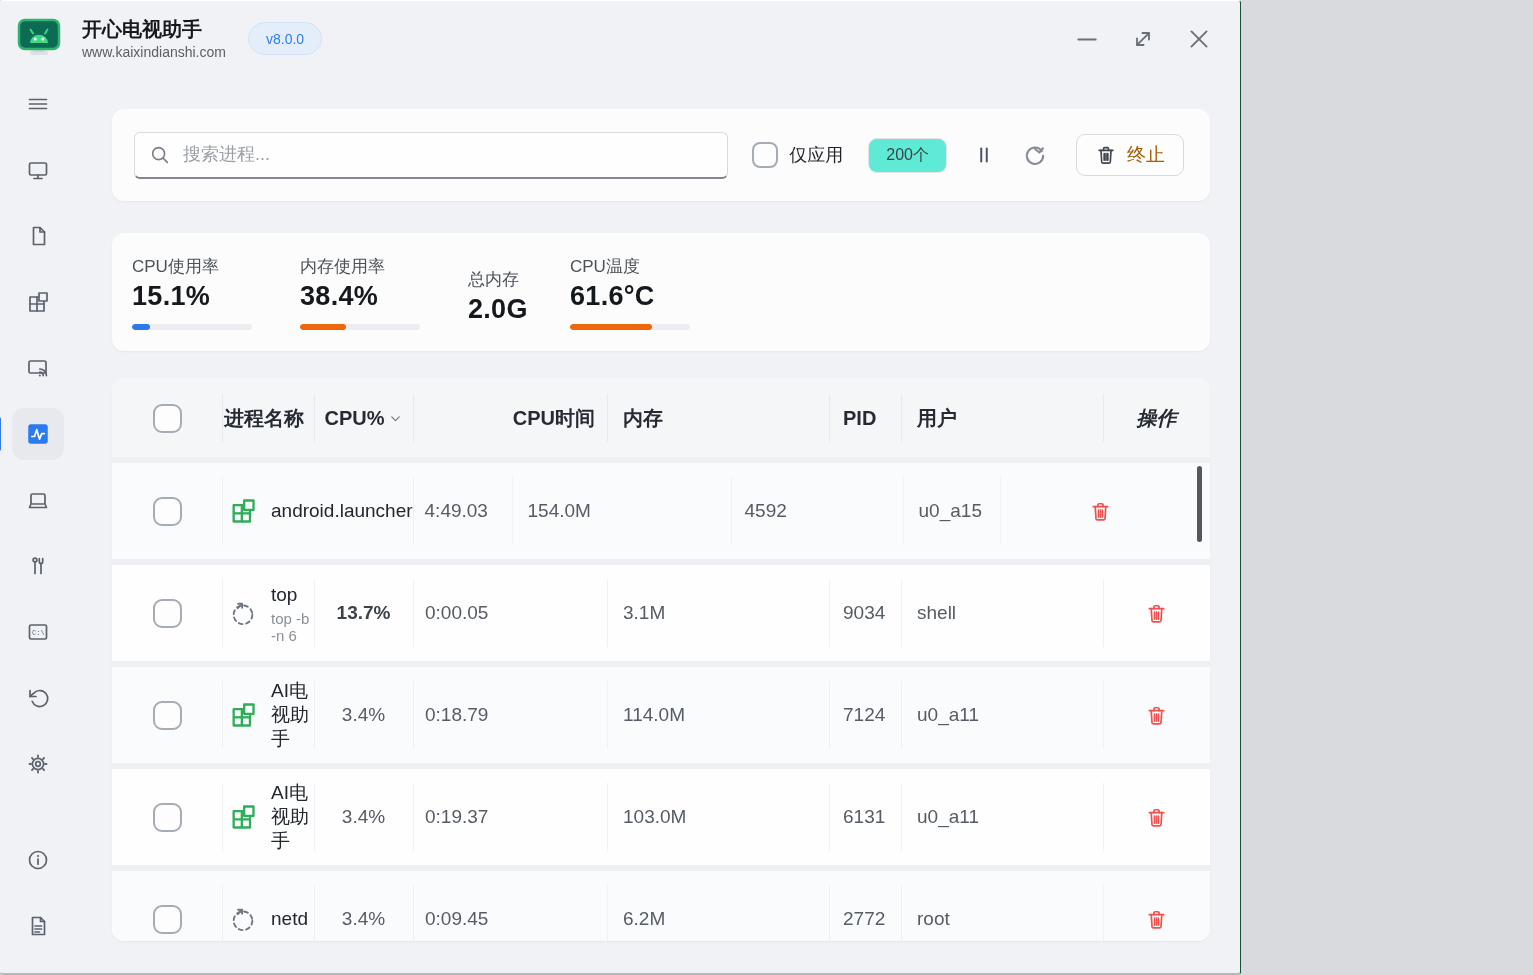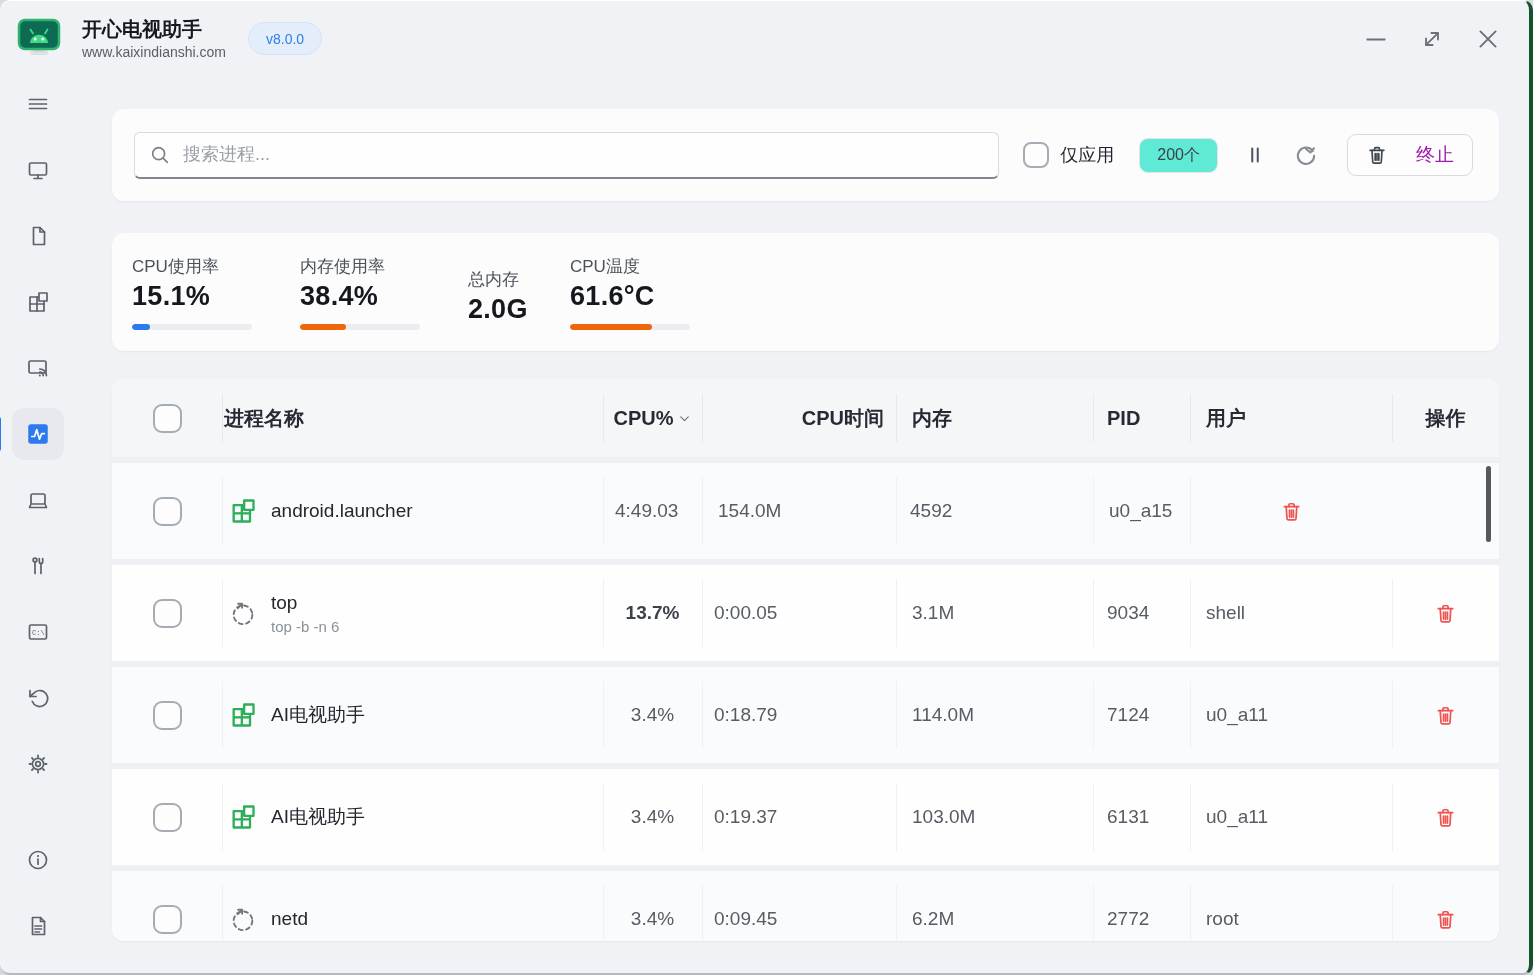--- a/index.html
+++ b/index.html
@@ -1,23 +1,23 @@
 <!DOCTYPE html>
 <html><head>
 <meta charset="utf-8">
 <style>
   html,body{margin:0;padding:0;background:#d8dade;}
   *{box-sizing:border-box;}
   .window{
-    width:1533px;height:975px;position:relative;overflow:hidden;
+    width:1241px;height:975px;position:relative;overflow:hidden;
     background:#f1f2f5;
     font-family:"Liberation Sans","DejaVu Sans",sans-serif;
     color:#23272e;
-    border-radius:10px;
-    border-right:4px solid #14532d;
+    border-radius:3px;
+    border-right:1px solid #14532d;
     border-bottom:2px solid #b4b8bf;
     border-top:1px solid #ffffff;
   }
   
   .titlebar{height:75px;display:flex;align-items:center;padding:0 26px 0 16px;}
   .app-icon{width:46px;height:46px;position:relative;flex:0 0 auto;}
   .app-title-block{margin-left:20px;}
   .app-title{font-size:20px;font-weight:700;color:#15181d;line-height:24px;}
   .app-url{font-size:14px;color:#5a6068;line-height:18px;margin-top:2px;}
   .version-badge{
@@ -63,22 +63,22 @@
     cursor:pointer;flex:0 0 auto;
   }
   .cb-label{font-size:18px;color:#1f2329;margin-left:11px;cursor:pointer;}
   .count-badge{
     margin-left:25px;height:35px;padding:16px 17px;border-radius:9px;border:1px solid #e3e5e9;
     background:#5eead4;display:flex;align-items:center;font-size:16px;color:#3d434b;
   }
   .icon-btn{margin-left:26px;display:flex;align-items:center;justify-content:center;cursor:pointer;}
   .terminate-btn{
     margin-left:27px;height:42px;padding:4px 18px;border-radius:9px;border:1px solid #d8dadd;
-    background:#fdfdfe;display:flex;align-items:center;gap:28px;cursor:pointer;
-    font-size:19px;color:#a21caf;
+    background:#fdfdfe;display:flex;align-items:center;gap:10px;cursor:pointer;
+    font-size:19px;color:#a16207;
   }
   
   .stats-card{margin-top:32px;height:118px;display:flex;padding:22px 0 0 20px;}
   .stat{flex:0 0 auto;}
   .stat-0{width:168px;} .stat-1{width:168px;} .stat-2{width:102px;padding-top:13px;} .stat-3{width:200px;}
   .stat-label{font-size:17px;color:#4b5158;}
   .stat-value{font-size:27px;font-weight:700;color:#15181c;margin-top:3px;letter-spacing:.3px;}
   .stat-bar{width:120px;height:6px;border-radius:3px;background:#ebedf0;margin-top:12px;overflow:hidden;}
   .stat-bar-fill{height:100%;border-radius:3px;}
   
@@ -101,23 +101,23 @@
   .row-checkbox{width:29px;height:29px;border:2px solid #a6acb4;border-radius:9px;background:#fdfdfe;cursor:pointer;}
   .c-name{padding-left:6px;gap:13px;}
   .h-name{padding-left:2px;}
   .proc-icon{width:30px;height:30px;display:flex;align-items:center;justify-content:center;flex:0 0 auto;}
   .proc-name{font-size:19px;color:#23272e;font-weight:500;line-height:24px;}
   .proc-sub{font-size:15px;color:#8b9199;margin-top:3px;}
   .c-cpu{justify-content:center;}
   .c-time{padding-left:12px;}
   .h-time{justify-content:flex-end;padding-right:12px;padding-left:0;}
   .c-mem{padding-left:16px;}
-  .c-pid{padding-left:14px;}
+  .c-pid{padding-left:14px;margin-left:25px;}
   .c-user{padding-left:16px;}
-  .c-act{justify-content:center;}
+  .c-act{justify-content:center;font-style:italic;}
   .trash-btn{cursor:pointer;display:flex;align-items:center;justify-content:center;}
   .sort-chev{margin-left:3px;display:flex;align-items:center;}
   .scroll-thumb{
     position:absolute;right:8px;top:87px;width:5px;height:76px;border-radius:3px;background:#55595f;
     cursor:pointer;
   }
 </style>
 </head>
 <body>
 

